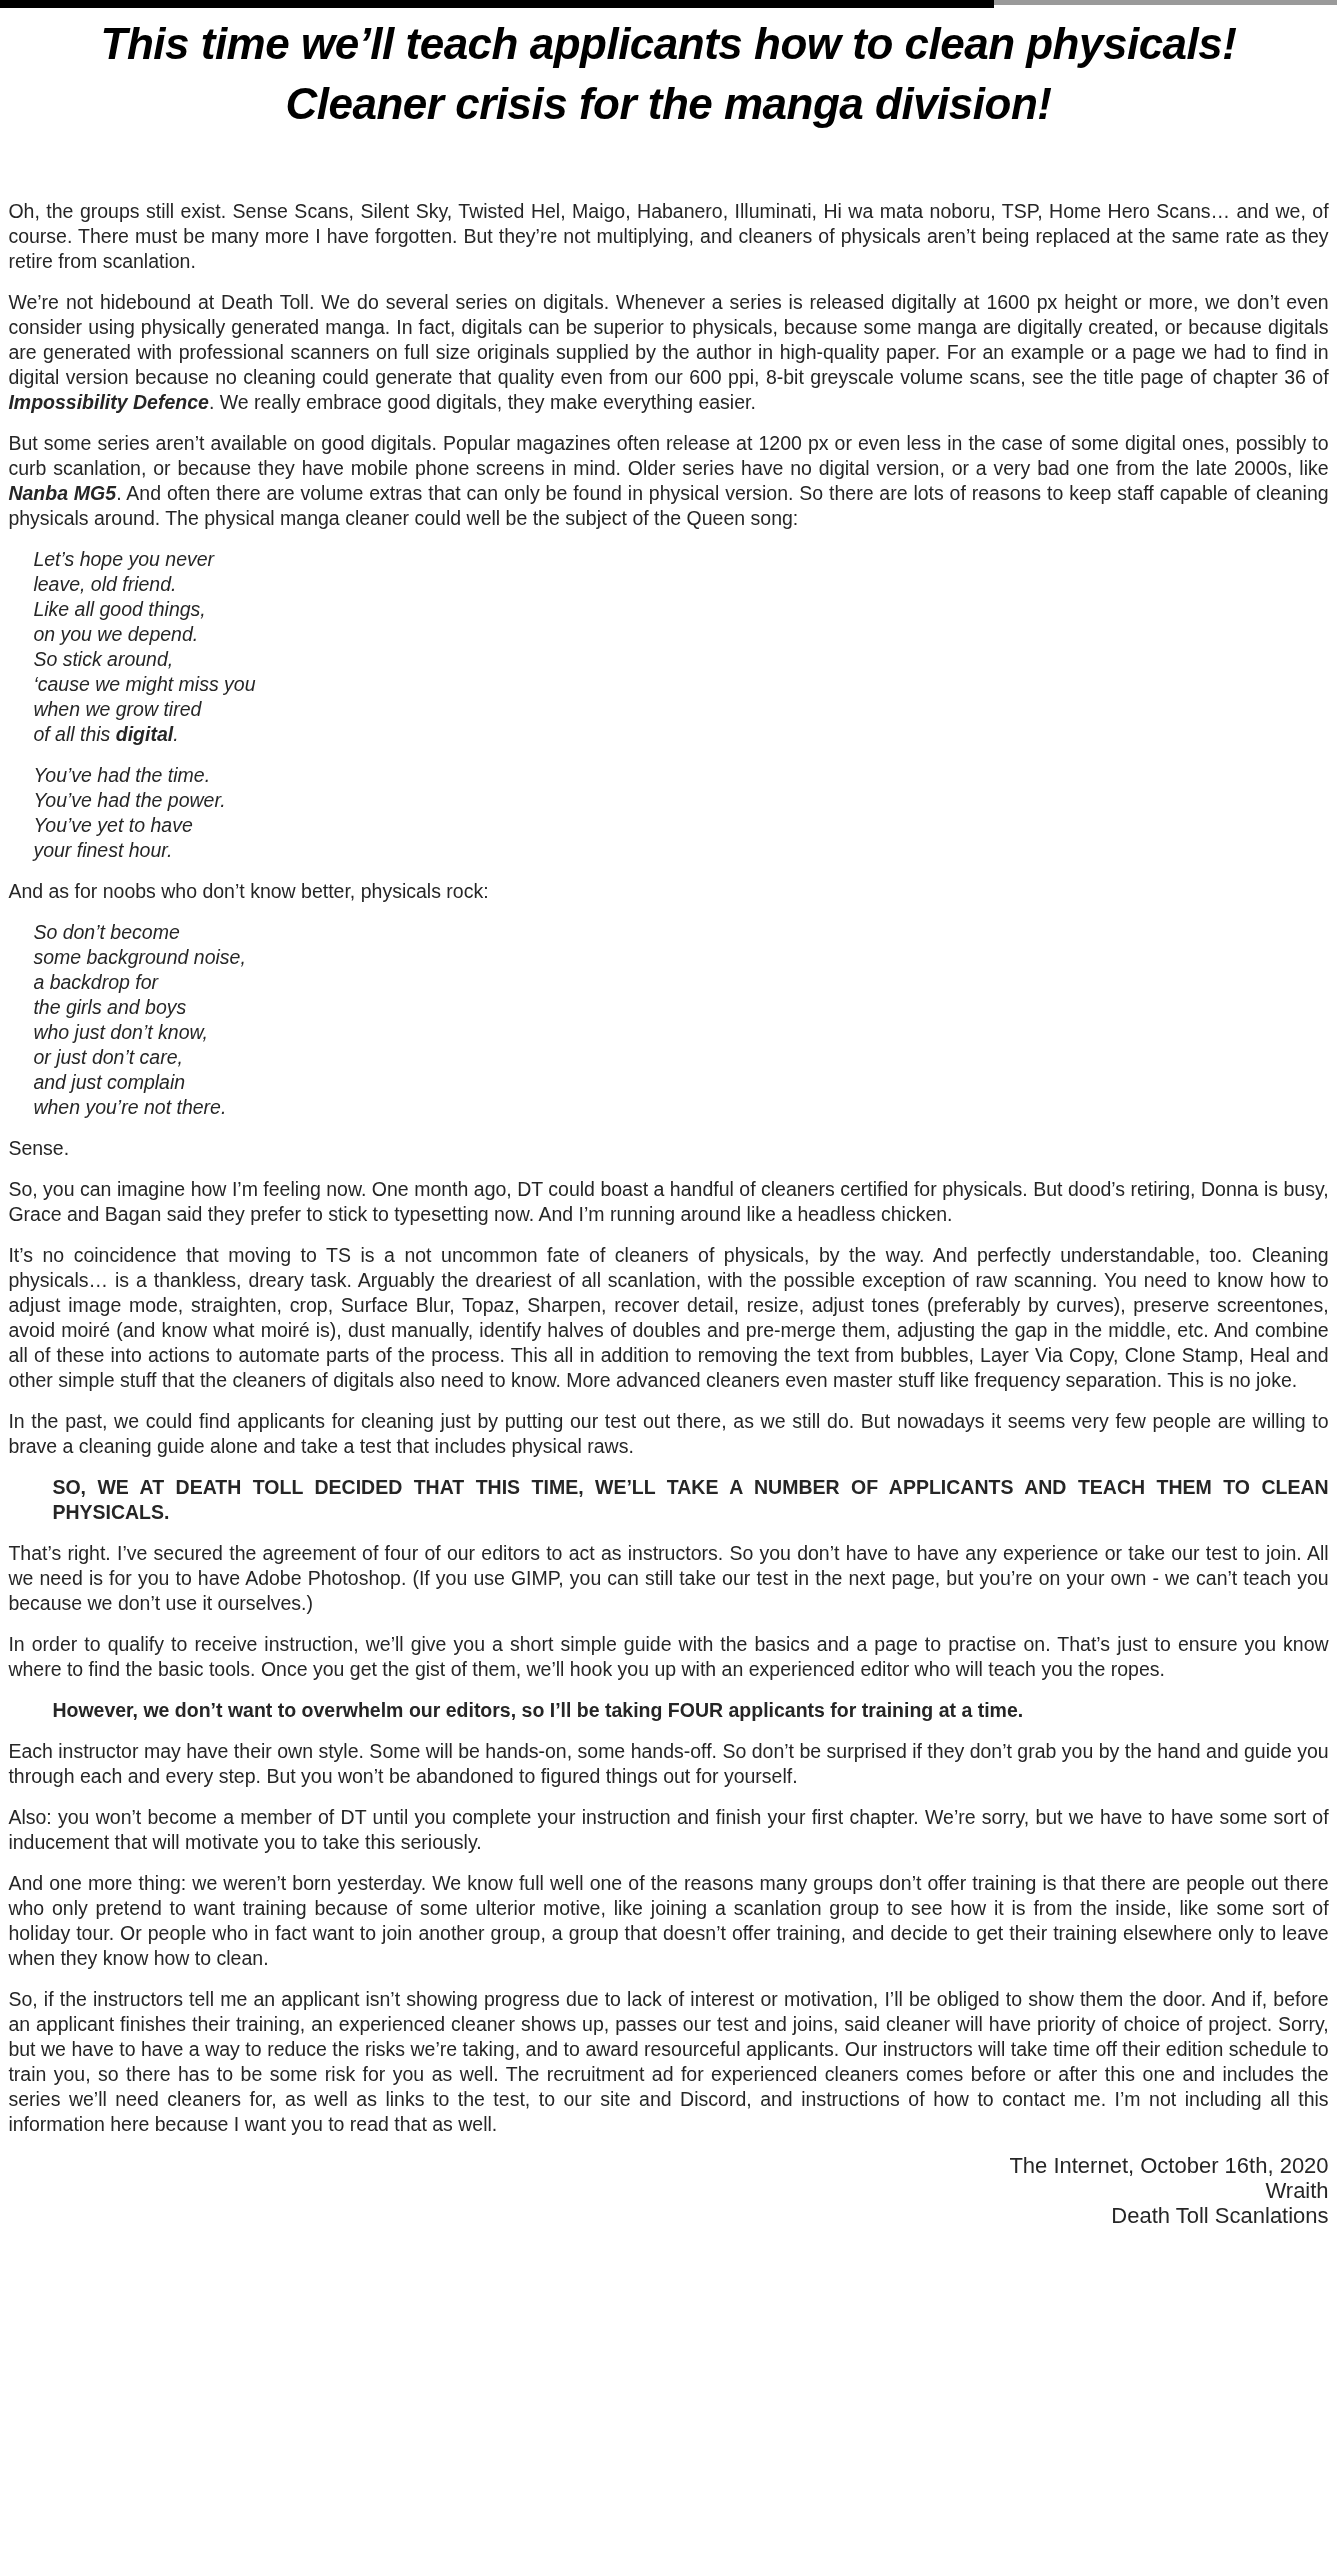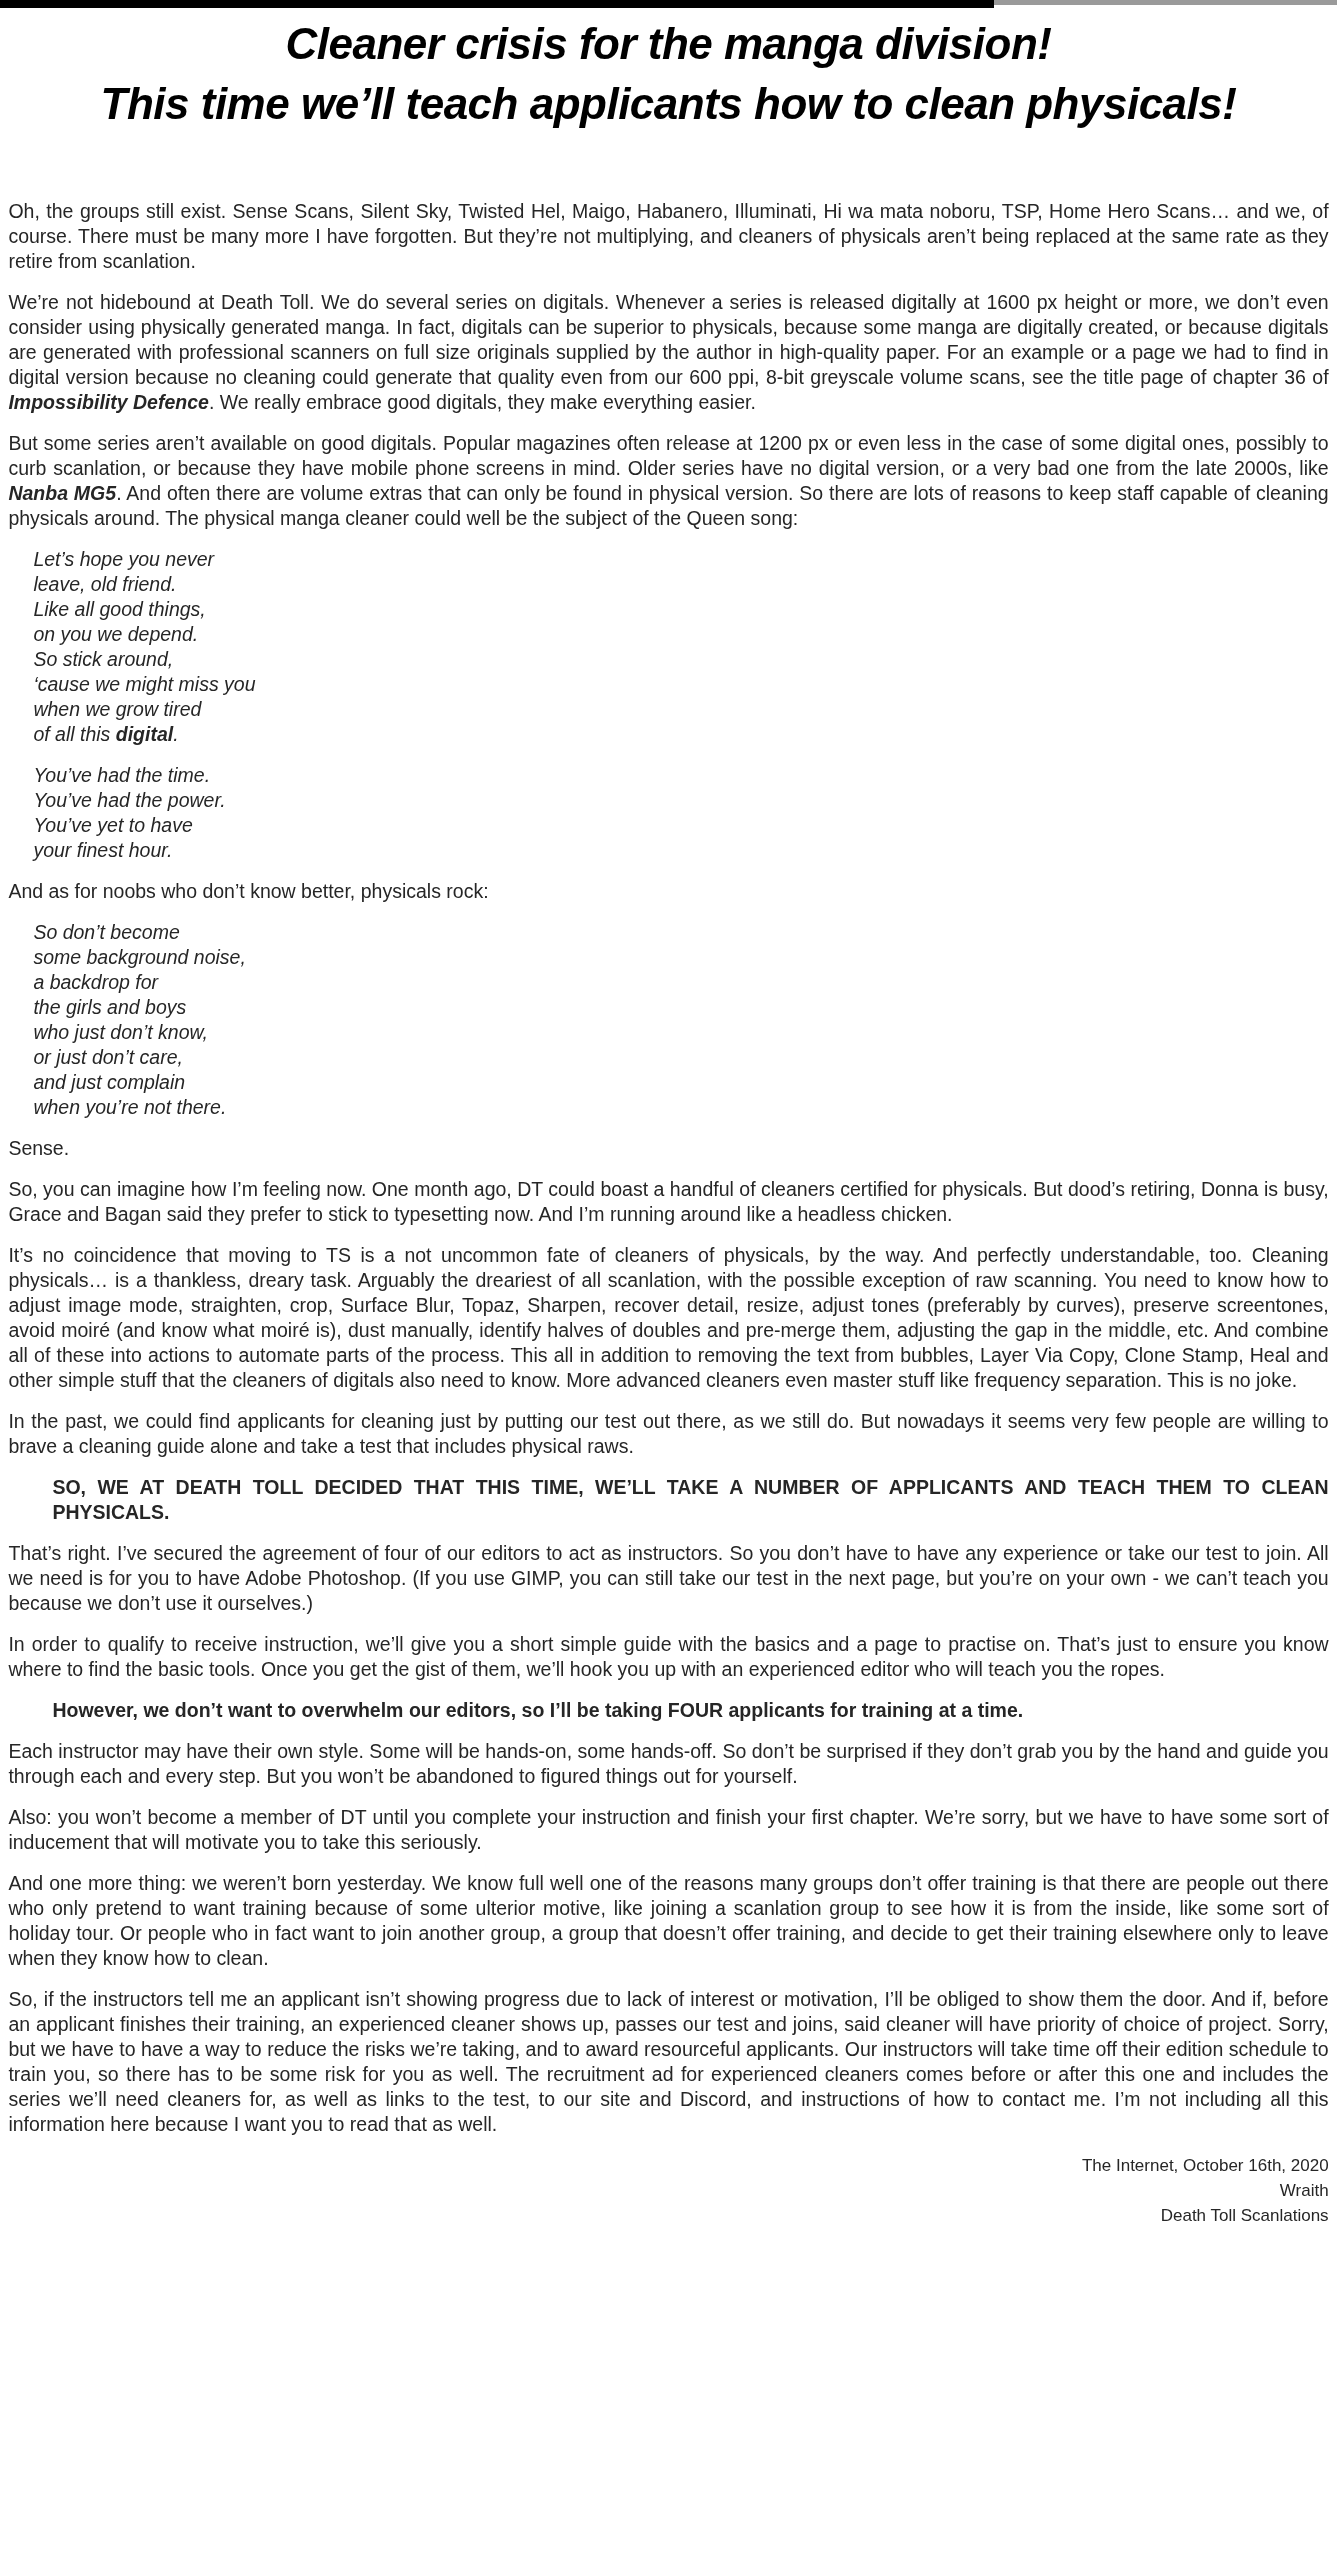--- a/index.html
+++ b/index.html
@@ -62,34 +62,34 @@
     font-style: italic;
     white-space: pre-line;
     text-align: left;
   }
   span.plain {}
   span.bold { font-weight: bold; }
   span.bold-italic { font-weight: bold; font-style: italic; }
   .signature {
     margin-top: 11px;
     text-align: right;
-    font-size: 17px;
+    font-size: 22px;
     line-height: 25px;
   }
 </style>
 </head>
 <body>
 
 <div class="top-edge-black"></div>
 <div class="top-edge-gray"></div>
 
 <div class="page">
   <h1 class="doc-title">
+    <div>This time we’ll teach applicants how to clean physicals!</div>
     <div>Cleaner crisis for the manga division!</div>
-    <div>This time we’ll teach applicants how to clean physicals!</div>
   </h1>
 
   <div class="doc-content">
       <p class="p"><span class="plain">Oh, the groups still exist. Sense Scans, Silent Sky, Twisted Hel, Maigo, Habanero, Illuminati, Hi wa mata noboru, TSP, Home Hero Scans… and we, of course. There must be many more I have forgotten. But they’re not multiplying, and cleaners of physicals aren’t being replaced at the same rate as they retire from scanlation.</span></p>
       <p class="p"><span class="plain">We’re not hidebound at Death Toll. We do several series on digitals. Whenever a series is released digitally at 1600 px height or more, we don’t even consider using physically generated manga. In fact, digitals can be superior to physicals, because some manga are digitally created, or because digitals are generated with professional scanners on full size originals supplied by the author in high-quality paper. For an example or a page we had to find in digital version because no cleaning could generate that quality even from our 600 ppi, 8-bit greyscale volume scans, see the title page of chapter 36 of </span><span class="bold-italic">Impossibility Defence</span><span class="plain">. We really embrace good digitals, they make everything easier.</span></p>
       <p class="p"><span class="plain">But some series aren’t available on good digitals. Popular magazines often release at 1200 px or even less in the case of some digital ones, possibly to curb scanlation, or because they have mobile phone screens in mind. Older series have no digital version, or a very bad one from the late 2000s, like </span><span class="bold-italic">Nanba MG5</span><span class="plain">. And often there are volume extras that can only be found in physical version. So there are lots of reasons to keep staff capable of cleaning physicals around. The physical manga cleaner could well be the subject of the Queen song:</span></p>
       <p class="verse"><span class="plain">Let’s hope you never
 leave, old friend.
 Like all good things,
 on you we depend.

